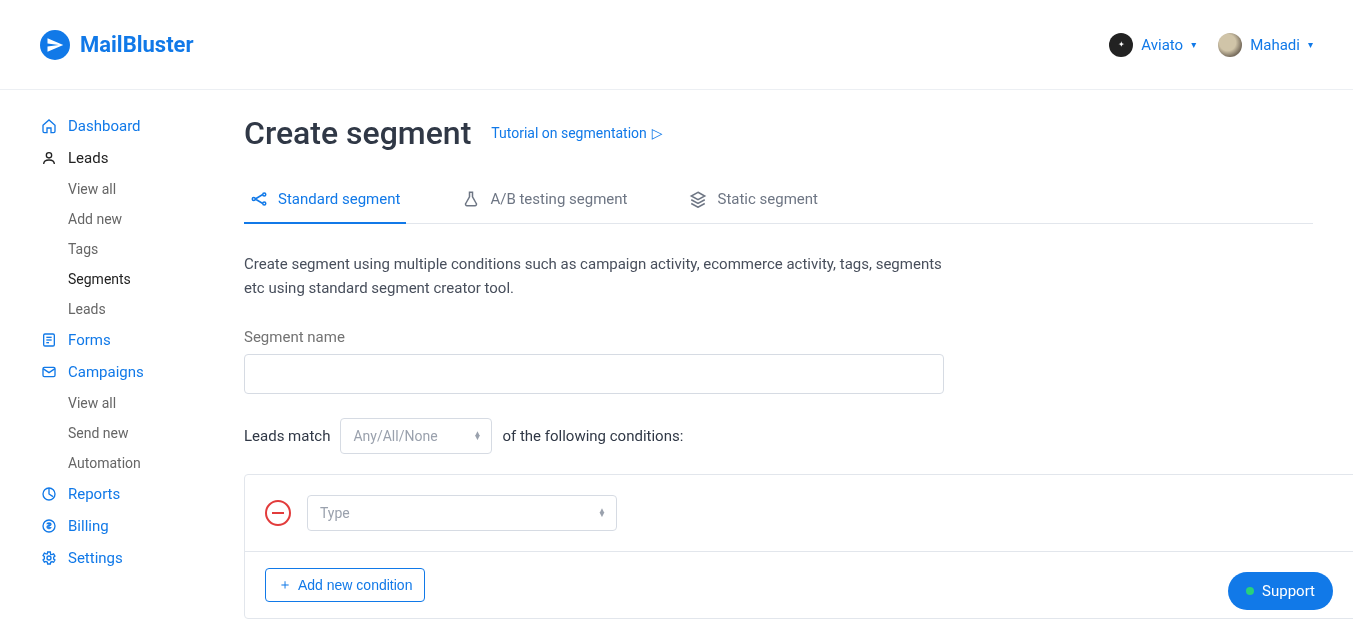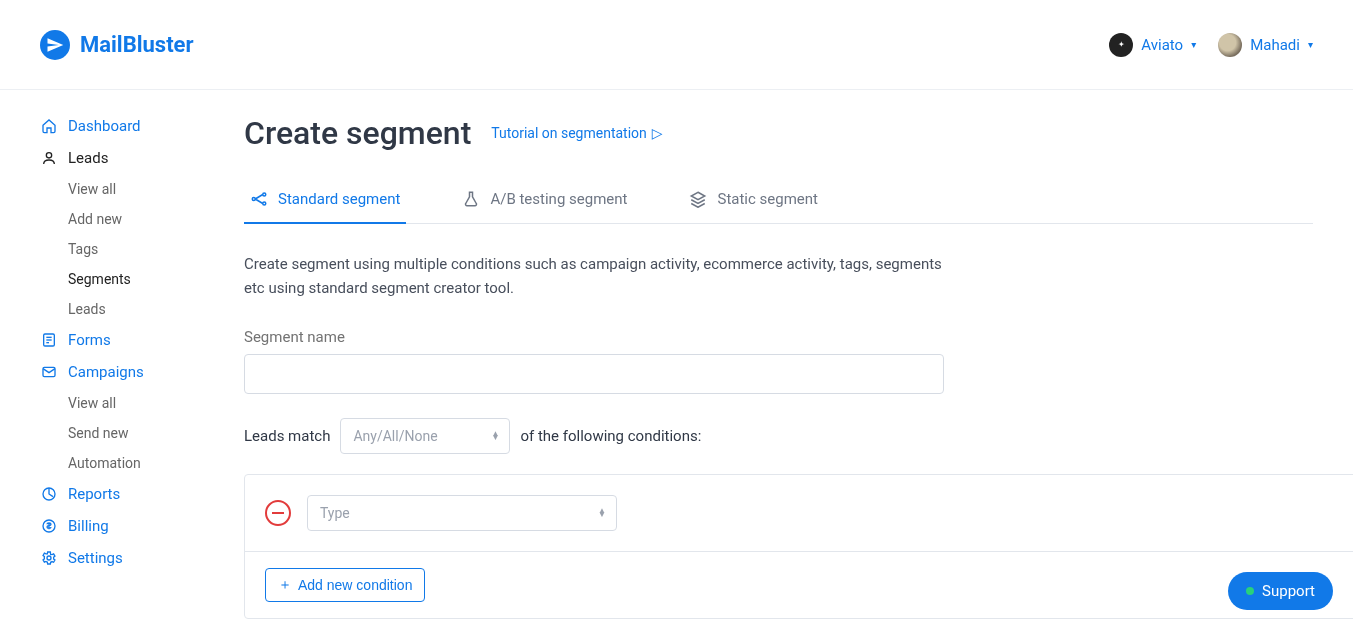--- a/index.html
+++ b/index.html
@@ -93,21 +93,21 @@
     padding: 0 12px; font-size: 14px;
     margin-bottom: 24px;
   }
   .match-row { display: flex; align-items: center; gap: 10px; font-size: 15px; color: #303846; margin-bottom: 20px; }
   .select-box {
     position: relative;
     height: 36px; border: 1px solid #d6dbe3; border-radius: 4px;
     display: flex; align-items: center; padding: 0 28px 0 12px;
     font-size: 14px; color: #9aa1ad; cursor: pointer; background:#fff;
   }
-  .select-box.small { width: 170px; }
+  .select-box.small { width: 152px; }
   .select-box.type { width: 310px; }
   .select-caret {
     position: absolute; right: 10px; top: 50%; transform: translateY(-50%);
     display:flex; flex-direction:column; line-height:4px; color:#9aa1ad; font-size:8px;
   }
 
   .conditions-box {
     border: 1px solid #e2e6ec; border-radius: 4px;
     width: 1226px;
   }

